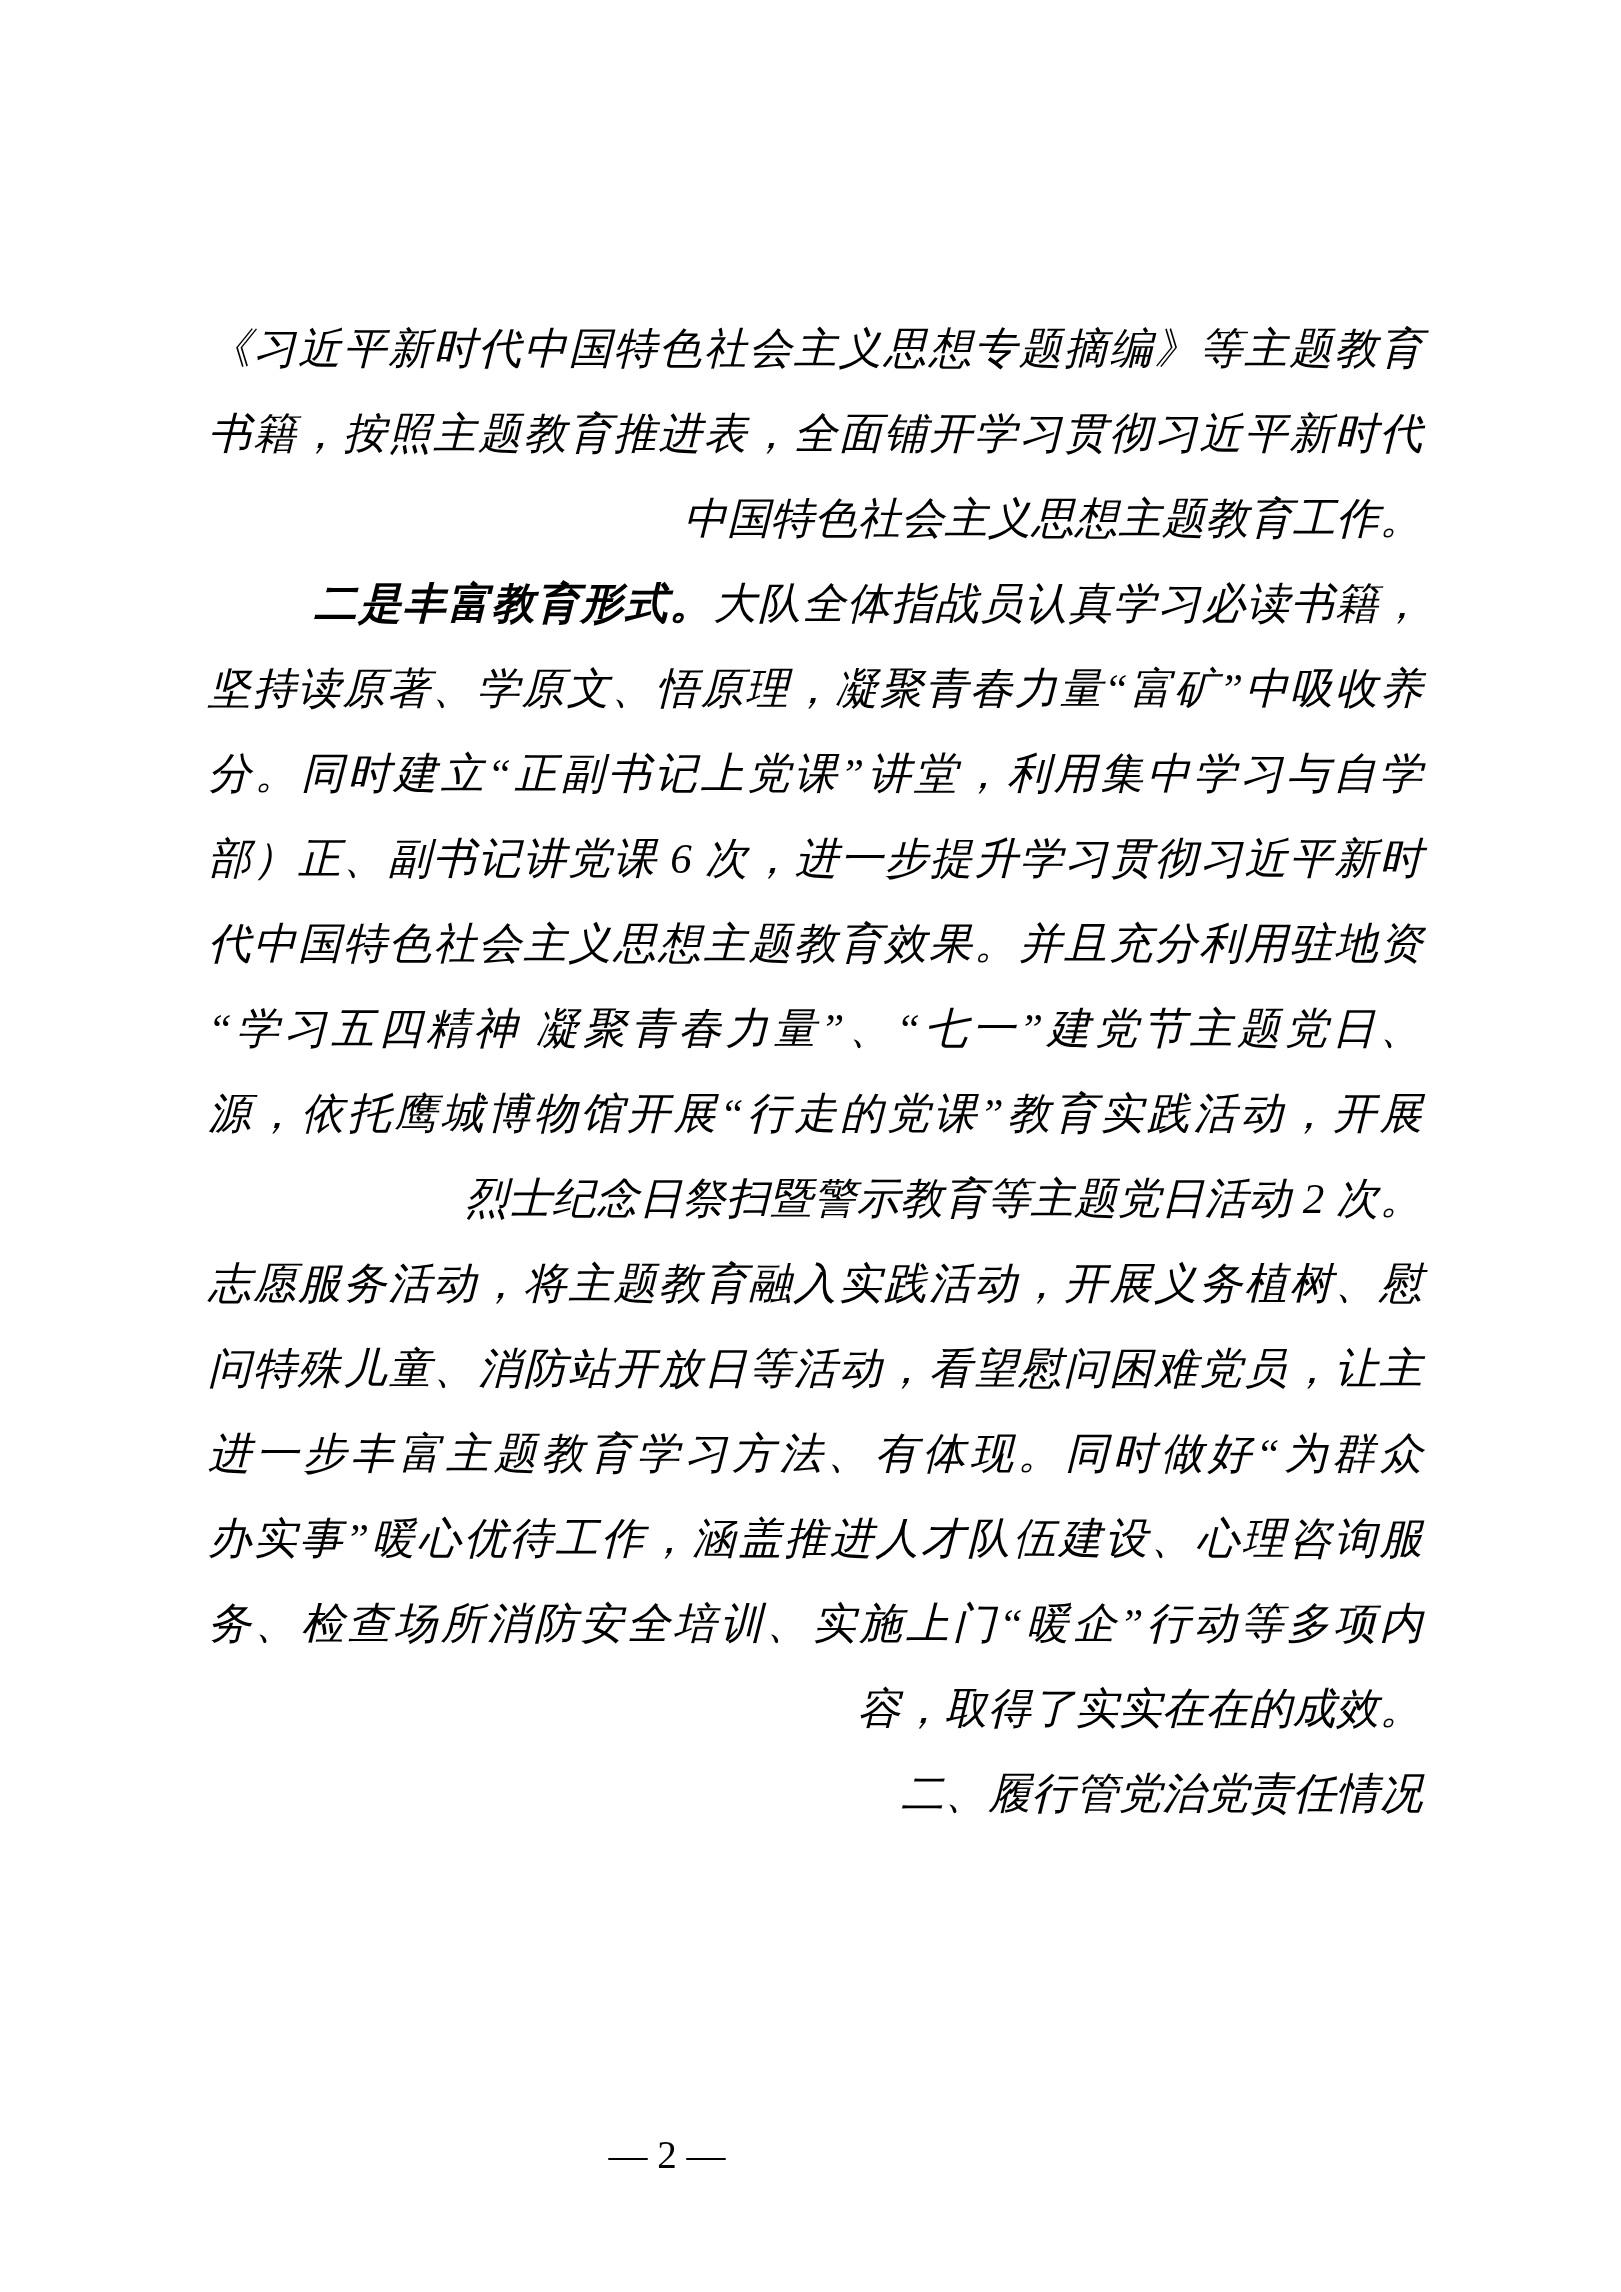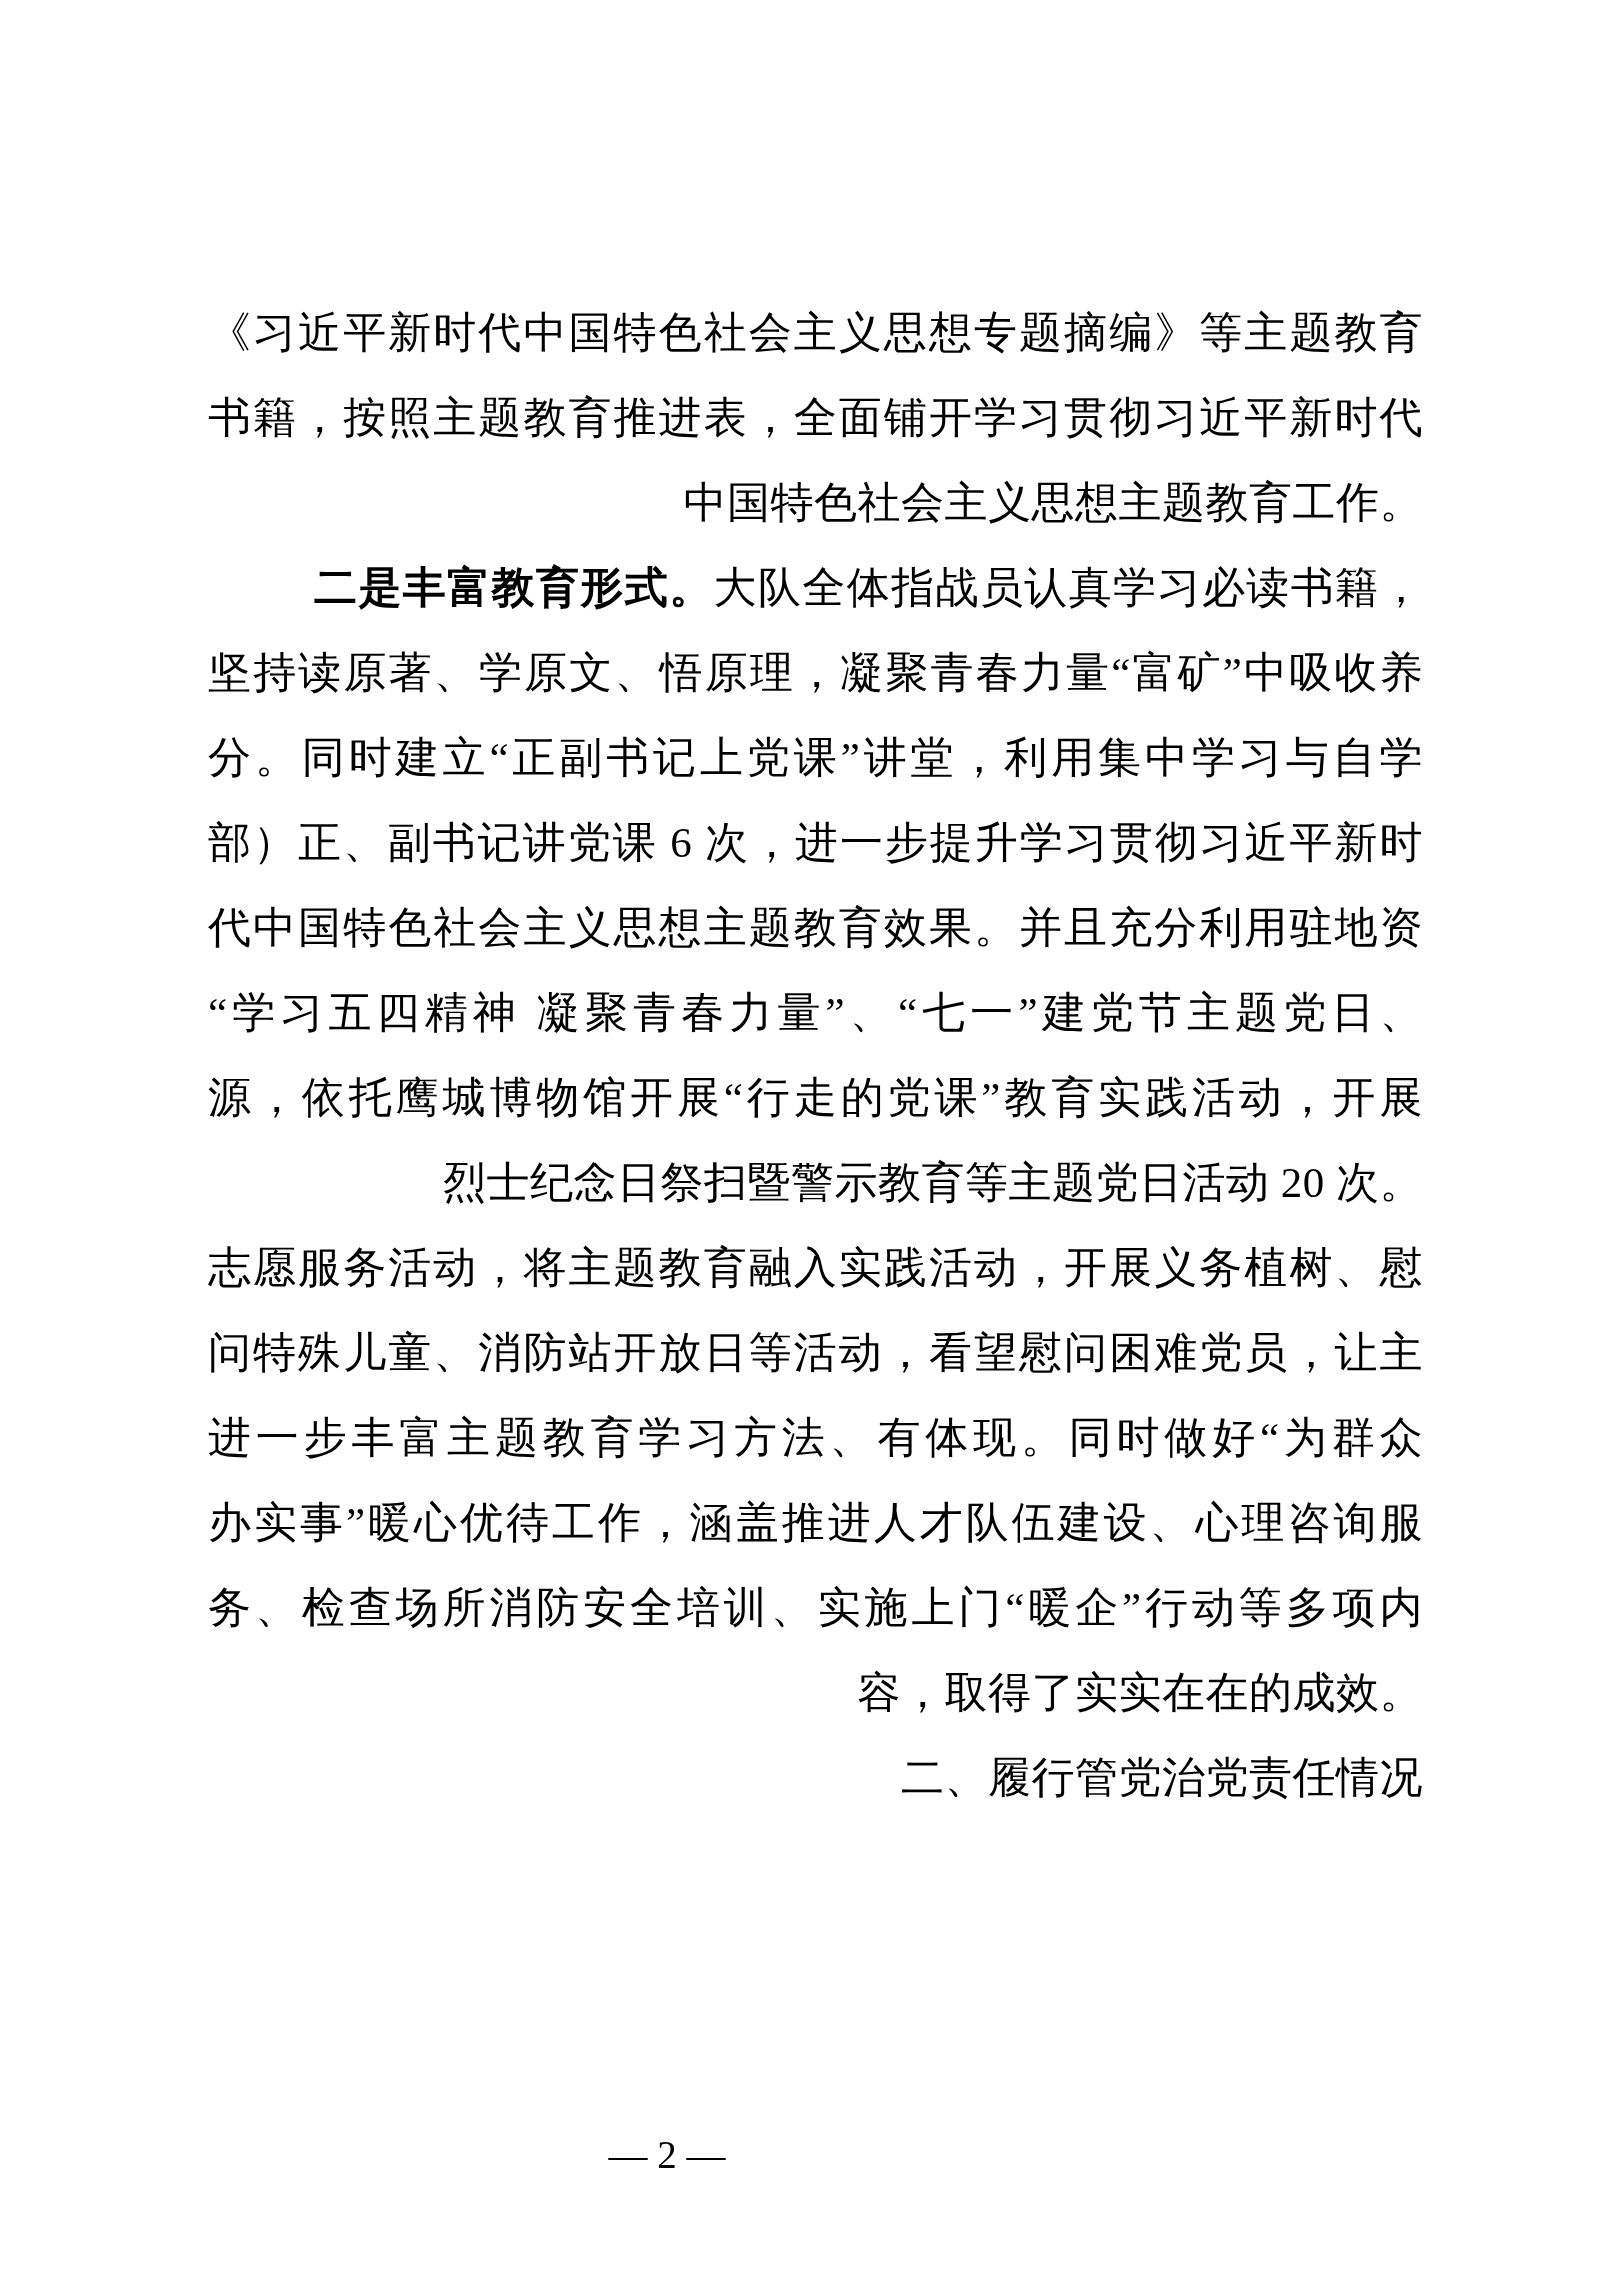--- a/index.html
+++ b/index.html
@@ -12,22 +12,23 @@
     width: 1621px;
     height: 2293px;
     background: #ffffff;
     color: #000000;
     font-family: "Liberation Serif", serif;
     overflow: hidden;
   }
   .body-block {
     position: absolute;
     left: 208px;
-    top: 290px;
+    top: 306px;
     width: 1215px;
+    font-style: italic;
   }
   .para {
     margin: 0;
     padding: 0;
   }
   .ln {
     font-size: 43px;
     line-height: 85px;
     text-align: right;
     text-justify: inter-character;
@@ -68,21 +69,21 @@
     </div>
 
     <div class="para">
       <div class="ln j ind"><span class="bold">二是丰富教育形式。</span><span>大队全体指战员认真学习必读书籍，</span></div>
       <div class="ln j">坚持读原著、学原文、悟原理，凝聚青春力量“富矿”中吸收养</div>
       <div class="ln j">分。同时建立“正副书记上党课”讲堂，利用集中学习与自学</div>
       <div class="ln j">部）正、副书记讲党课 6 次，进一步提升学习贯彻习近平新时</div>
       <div class="ln j">代中国特色社会主义思想主题教育效果。并且充分利用驻地资</div>
       <div class="ln j">“学习五四精神 凝聚青春力量”、“七一”建党节主题党日、</div>
       <div class="ln j">源，依托鹰城博物馆开展“行走的党课”教育实践活动，开展</div>
-      <div class="ln">烈士纪念日祭扫暨警示教育等主题党日活动 20 次。</div>
+      <div class="ln">烈士纪念日祭扫暨警示教育等主题党日活动 2 次。</div>
     </div>
 
     <div class="para">
       <div class="ln j">志愿服务活动，将主题教育融入实践活动，开展义务植树、慰</div>
       <div class="ln j">问特殊儿童、消防站开放日等活动，看望慰问困难党员，让主</div>
       <div class="ln j">进一步丰富主题教育学习方法、有体现。同时做好“为群众</div>
       <div class="ln j">办实事”暖心优待工作，涵盖推进人才队伍建设、心理咨询服</div>
       <div class="ln j">务、检查场所消防安全培训、实施上门“暖企”行动等多项内</div>
       <div class="ln">容，取得了实实在在的成效。</div>
     </div>

